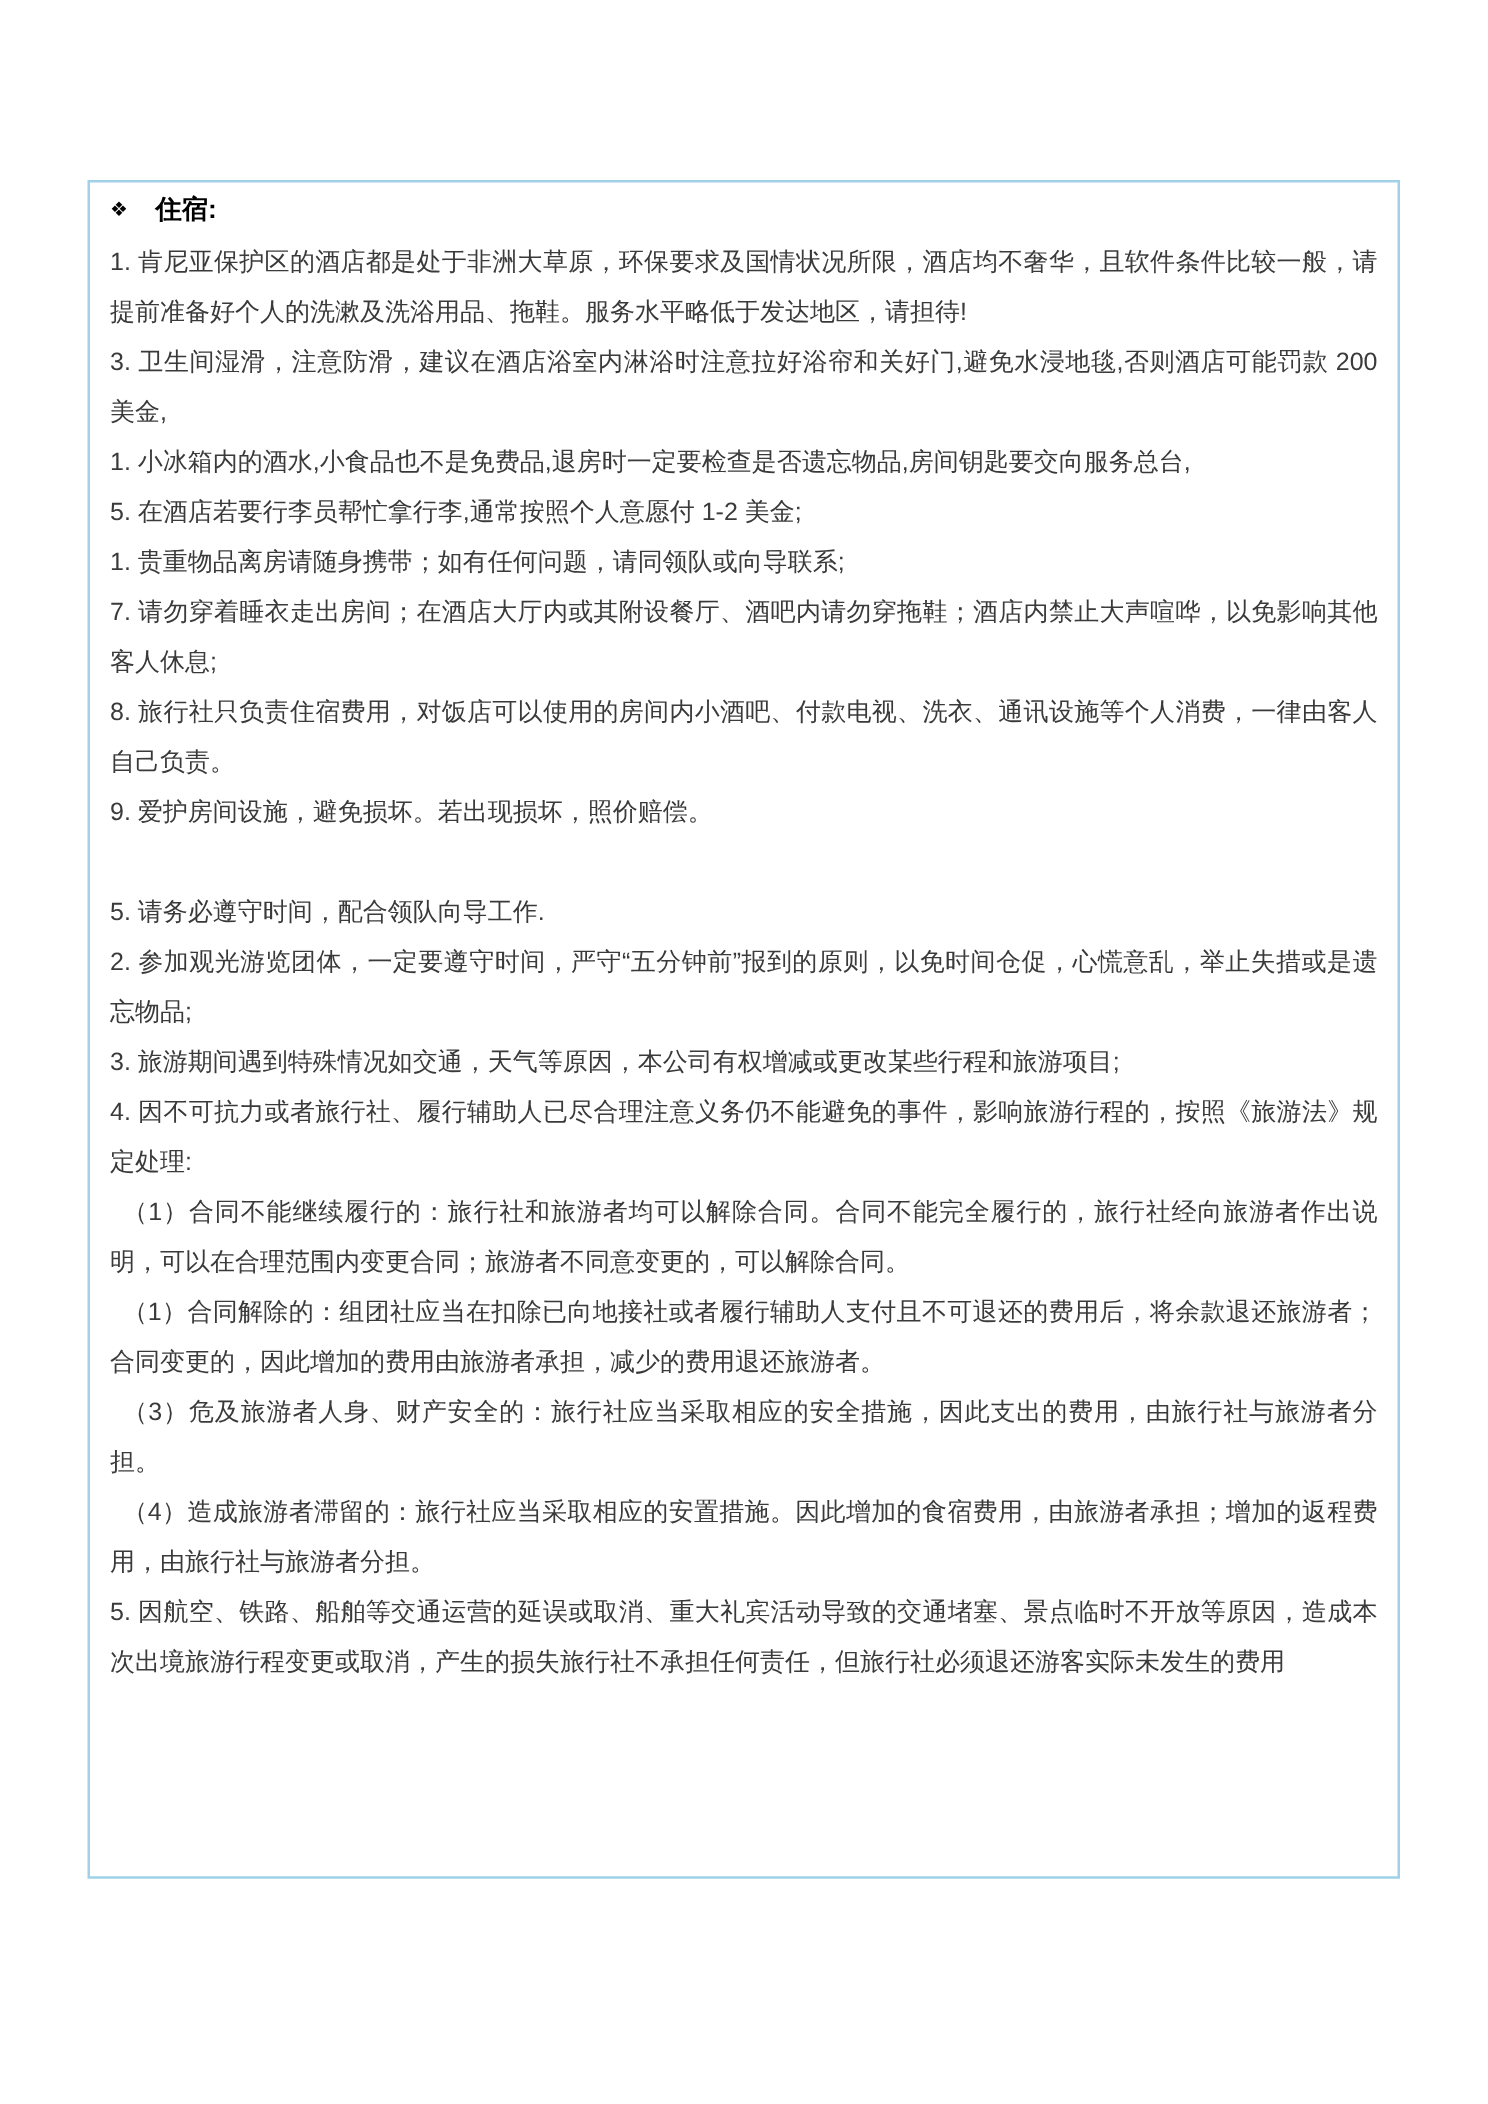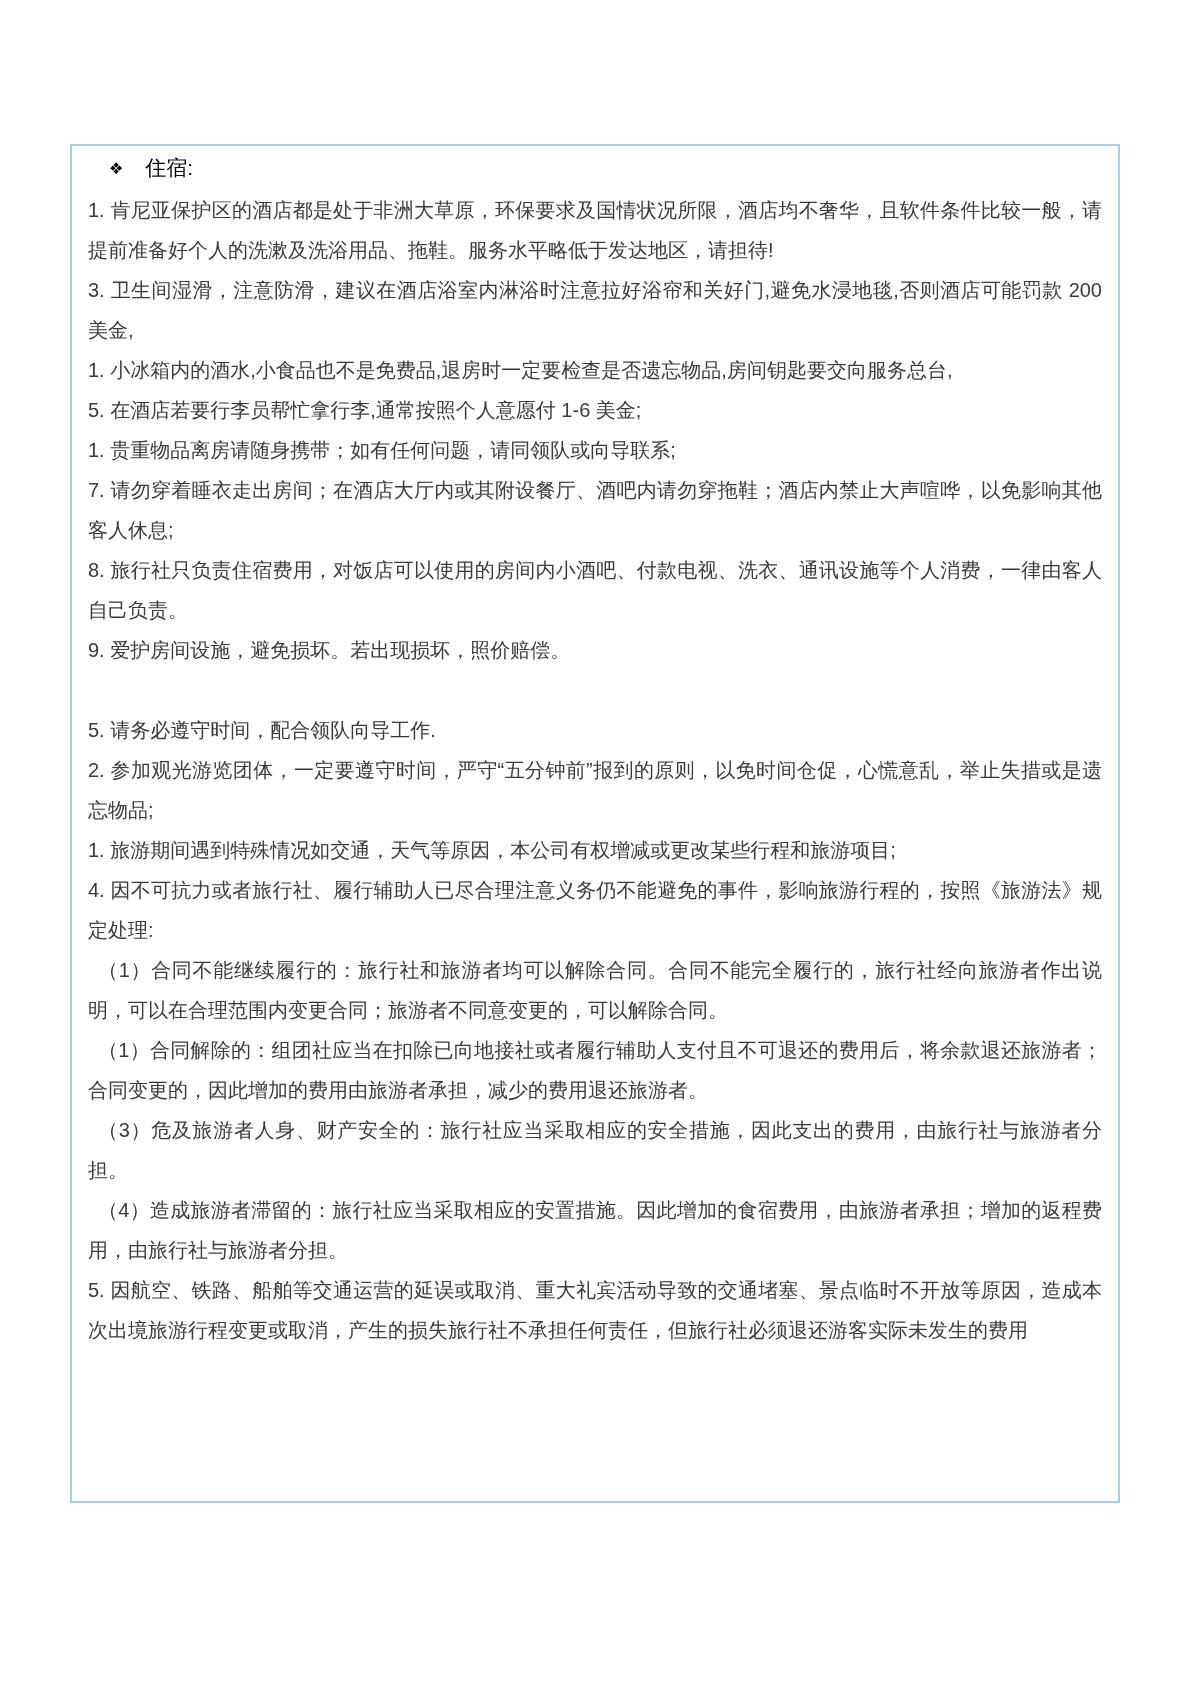--- a/index.html
+++ b/index.html
@@ -23,24 +23,23 @@
     height: 1359px;
     box-sizing: border-box;
     border: 2px solid #9fd2e8;
     background: #ffffff;
     padding: 2px 16px 0 16px;
     overflow: hidden;
   }
   .section-header {
     font-size: 21px;
     line-height: 40px;
-    font-weight: normal;
+    font-weight: bold;
     color: #000000;
     white-space: nowrap;
-    margin-left: 21px;
   }
   .section-header .bullet {
     display: inline-block;
     font-size: 16px;
     margin-right: 22px;
     transform: translateY(-1px);
     color: #000000;
   }
   .item {
     margin: 0;
@@ -63,31 +62,31 @@
 
 <div class="page">
   <div class="notice-box">
 
     <div class="section-header">
       <span class="bullet">❖</span><span>住宿:</span>
     </div>
     <p class="item">1. 肯尼亚保护区的酒店都是处于非洲大草原，环保要求及国情状况所限，酒店均不奢华，且软件条件比较一般，请提前准备好个人的洗漱及洗浴用品、拖鞋。服务水平略低于发达地区，请担待!</p>
     <p class="item">3. 卫生间湿滑，注意防滑，建议在酒店浴室内淋浴时注意拉好浴帘和关好门,避免水浸地毯,否则酒店可能罚款 200 美金,</p>
     <p class="item">1. 小冰箱内的酒水,小食品也不是免费品,退房时一定要检查是否遗忘物品,房间钥匙要交向服务总台,</p>
-    <p class="item">5. 在酒店若要行李员帮忙拿行李,通常按照个人意愿付 1-6 美金;</p>
+    <p class="item">5. 在酒店若要行李员帮忙拿行李,通常按照个人意愿付 1-2 美金;</p>
     <p class="item">1. 贵重物品离房请随身携带；如有任何问题，请同领队或向导联系;</p>
     <p class="item">7. 请勿穿着睡衣走出房间；在酒店大厅内或其附设餐厅、酒吧内请勿穿拖鞋；酒店内禁止大声喧哗，以免影响其他客人休息;</p>
     <p class="item">8. 旅行社只负责住宿费用，对饭店可以使用的房间内小酒吧、付款电视、洗衣、通讯设施等个人消费，一律由客人自己负责。</p>
     <p class="item">9. 爱护房间设施，避免损坏。若出现损坏，照价赔偿。</p>
 
     <div class="spacer"></div>
 
     <p class="item">5. 请务必遵守时间，配合领队向导工作.</p>
     <p class="item">2. 参加观光游览团体，一定要遵守时间，严守“五分钟前”报到的原则，以免时间仓促，心慌意乱，举止失措或是遗忘物品;</p>
-    <p class="item">1. 旅游期间遇到特殊情况如交通，天气等原因，本公司有权增减或更改某些行程和旅游项目;</p>
+    <p class="item">3. 旅游期间遇到特殊情况如交通，天气等原因，本公司有权增减或更改某些行程和旅游项目;</p>
     <p class="item">4. 因不可抗力或者旅行社、履行辅助人已尽合理注意义务仍不能避免的事件，影响旅游行程的，按照《旅游法》规定处理:</p>
     <p class="item sub">（1）合同不能继续履行的：旅行社和旅游者均可以解除合同。合同不能完全履行的，旅行社经向旅游者作出说明，可以在合理范围内变更合同；旅游者不同意变更的，可以解除合同。</p>
     <p class="item sub">（1）合同解除的：组团社应当在扣除已向地接社或者履行辅助人支付且不可退还的费用后，将余款退还旅游者；合同变更的，因此增加的费用由旅游者承担，减少的费用退还旅游者。</p>
     <p class="item sub">（3）危及旅游者人身、财产安全的：旅行社应当采取相应的安全措施，因此支出的费用，由旅行社与旅游者分担。</p>
     <p class="item sub">（4）造成旅游者滞留的：旅行社应当采取相应的安置措施。因此增加的食宿费用，由旅游者承担；增加的返程费用，由旅行社与旅游者分担。</p>
     <p class="item">5. 因航空、铁路、船舶等交通运营的延误或取消、重大礼宾活动导致的交通堵塞、景点临时不开放等原因，造成本次出境旅游行程变更或取消，产生的损失旅行社不承担任何责任，但旅行社必须退还游客实际未发生的费用</p>
 
   </div>
 </div>
 

